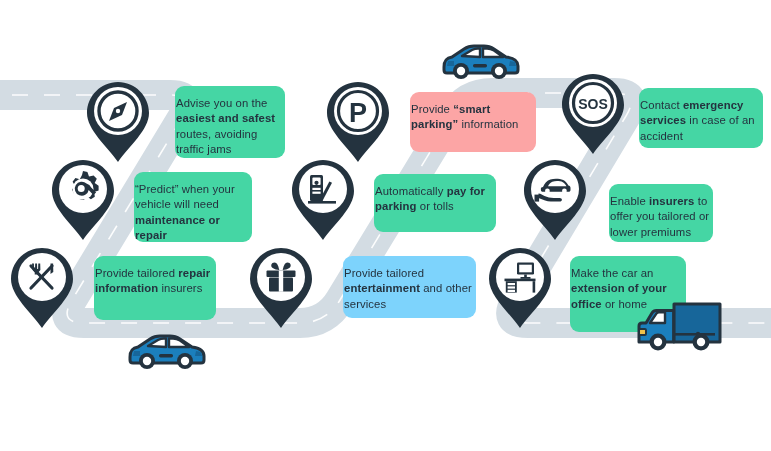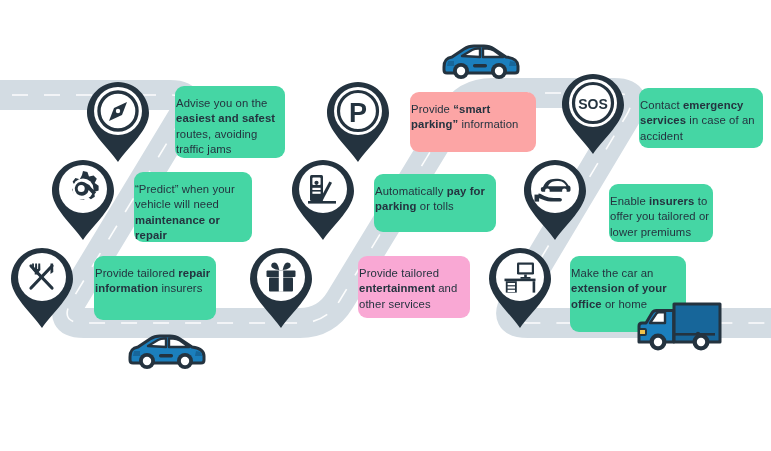--- a/index.html
+++ b/index.html
@@ -197,21 +197,21 @@
   <div class="bubble" style="left: 175px; top: 86px; width: 110px; height: 72px; background: rgb(69, 214, 164); color: rgb(36, 51, 63);"><span>Advise you on the </span><b>easiest and safest</b><span> routes, avoiding traffic jams</span></div>
 
   <div class="bubble" style="left: 134px; top: 172px; width: 118px; height: 70px; background: rgb(69, 214, 164); color: rgb(36, 51, 63);"><span>“Predict” when your vehicle will need </span><b>maintenance or repair</b></div>
 
   <div class="bubble" style="left: 94px; top: 256px; width: 122px; height: 64px; background: rgb(69, 214, 164); color: rgb(36, 51, 63);"><span>Provide tailored </span><b>repair information</b><span> insurers</span></div>
 
   <div class="bubble" style="left: 410px; top: 92px; width: 126px; height: 60px; background: #fca5a5; color: rgb(36, 51, 63);"><span>Provide </span><b>“smart parking”</b><span> information</span></div>
 
   <div class="bubble" style="left: 374px; top: 174px; width: 122px; height: 58px; background: rgb(69, 214, 164); color: rgb(36, 51, 63);"><span>Automatically </span><b>pay for parking</b><span> or tolls</span></div>
 
-  <div class="bubble" style="left: 358px; top: 256px; width: 112px; height: 62px; background: #f9a8d4; color: rgb(36, 51, 63);"><span>Provide tailored </span><b>entertainment</b><span> and other services</span></div>
+  <div class="bubble" style="left: 343px; top: 256px; width: 133px; height: 62px; background: #7dd3fc; color: rgb(36, 51, 63);"><span>Provide tailored </span><b>entertainment</b><span> and other services</span></div>
 
   <div class="bubble" style="left: 639px; top: 88px; width: 124px; height: 60px; background: rgb(69, 214, 164); color: rgb(36, 51, 63);"><span>Contact </span><b>emergency services</b><span> in case of an accident</span></div>
 
   <div class="bubble" style="left: 609px; top: 184px; width: 104px; height: 58px; background: rgb(69, 214, 164); color: rgb(36, 51, 63);"><span>Enable </span><b>insurers</b><span> to offer you tailored or lower premiums</span></div>
 
   <div class="bubble" style="left: 570px; top: 256px; width: 116px; height: 76px; background: rgb(69, 214, 164); color: rgb(36, 51, 63);"><span>Make the car an </span><b>extension of your office</b><span> or home</span></div>
 
   <div class="vehicle" style="left:440px;top:43px;">
     <svg width="82" height="38" viewBox="0 0 82 38" xmlns="http://www.w3.org/2000/svg">
       <path d="M4 24 c0 -6 2 -9 8 -10 l12 -8 c3 -2 6 -3 10 -3 l10 0 c4 0 7 1 10 3 l12 8 c8 1 12 4 12 9 l0 4 c0 2 -1 3 -3 3 l-68 0 c-2 0 -3 -1 -3 -3 z" fill="#1b7fbd" stroke="#24333f" stroke-width="3" stroke-linejoin="round"></path>

